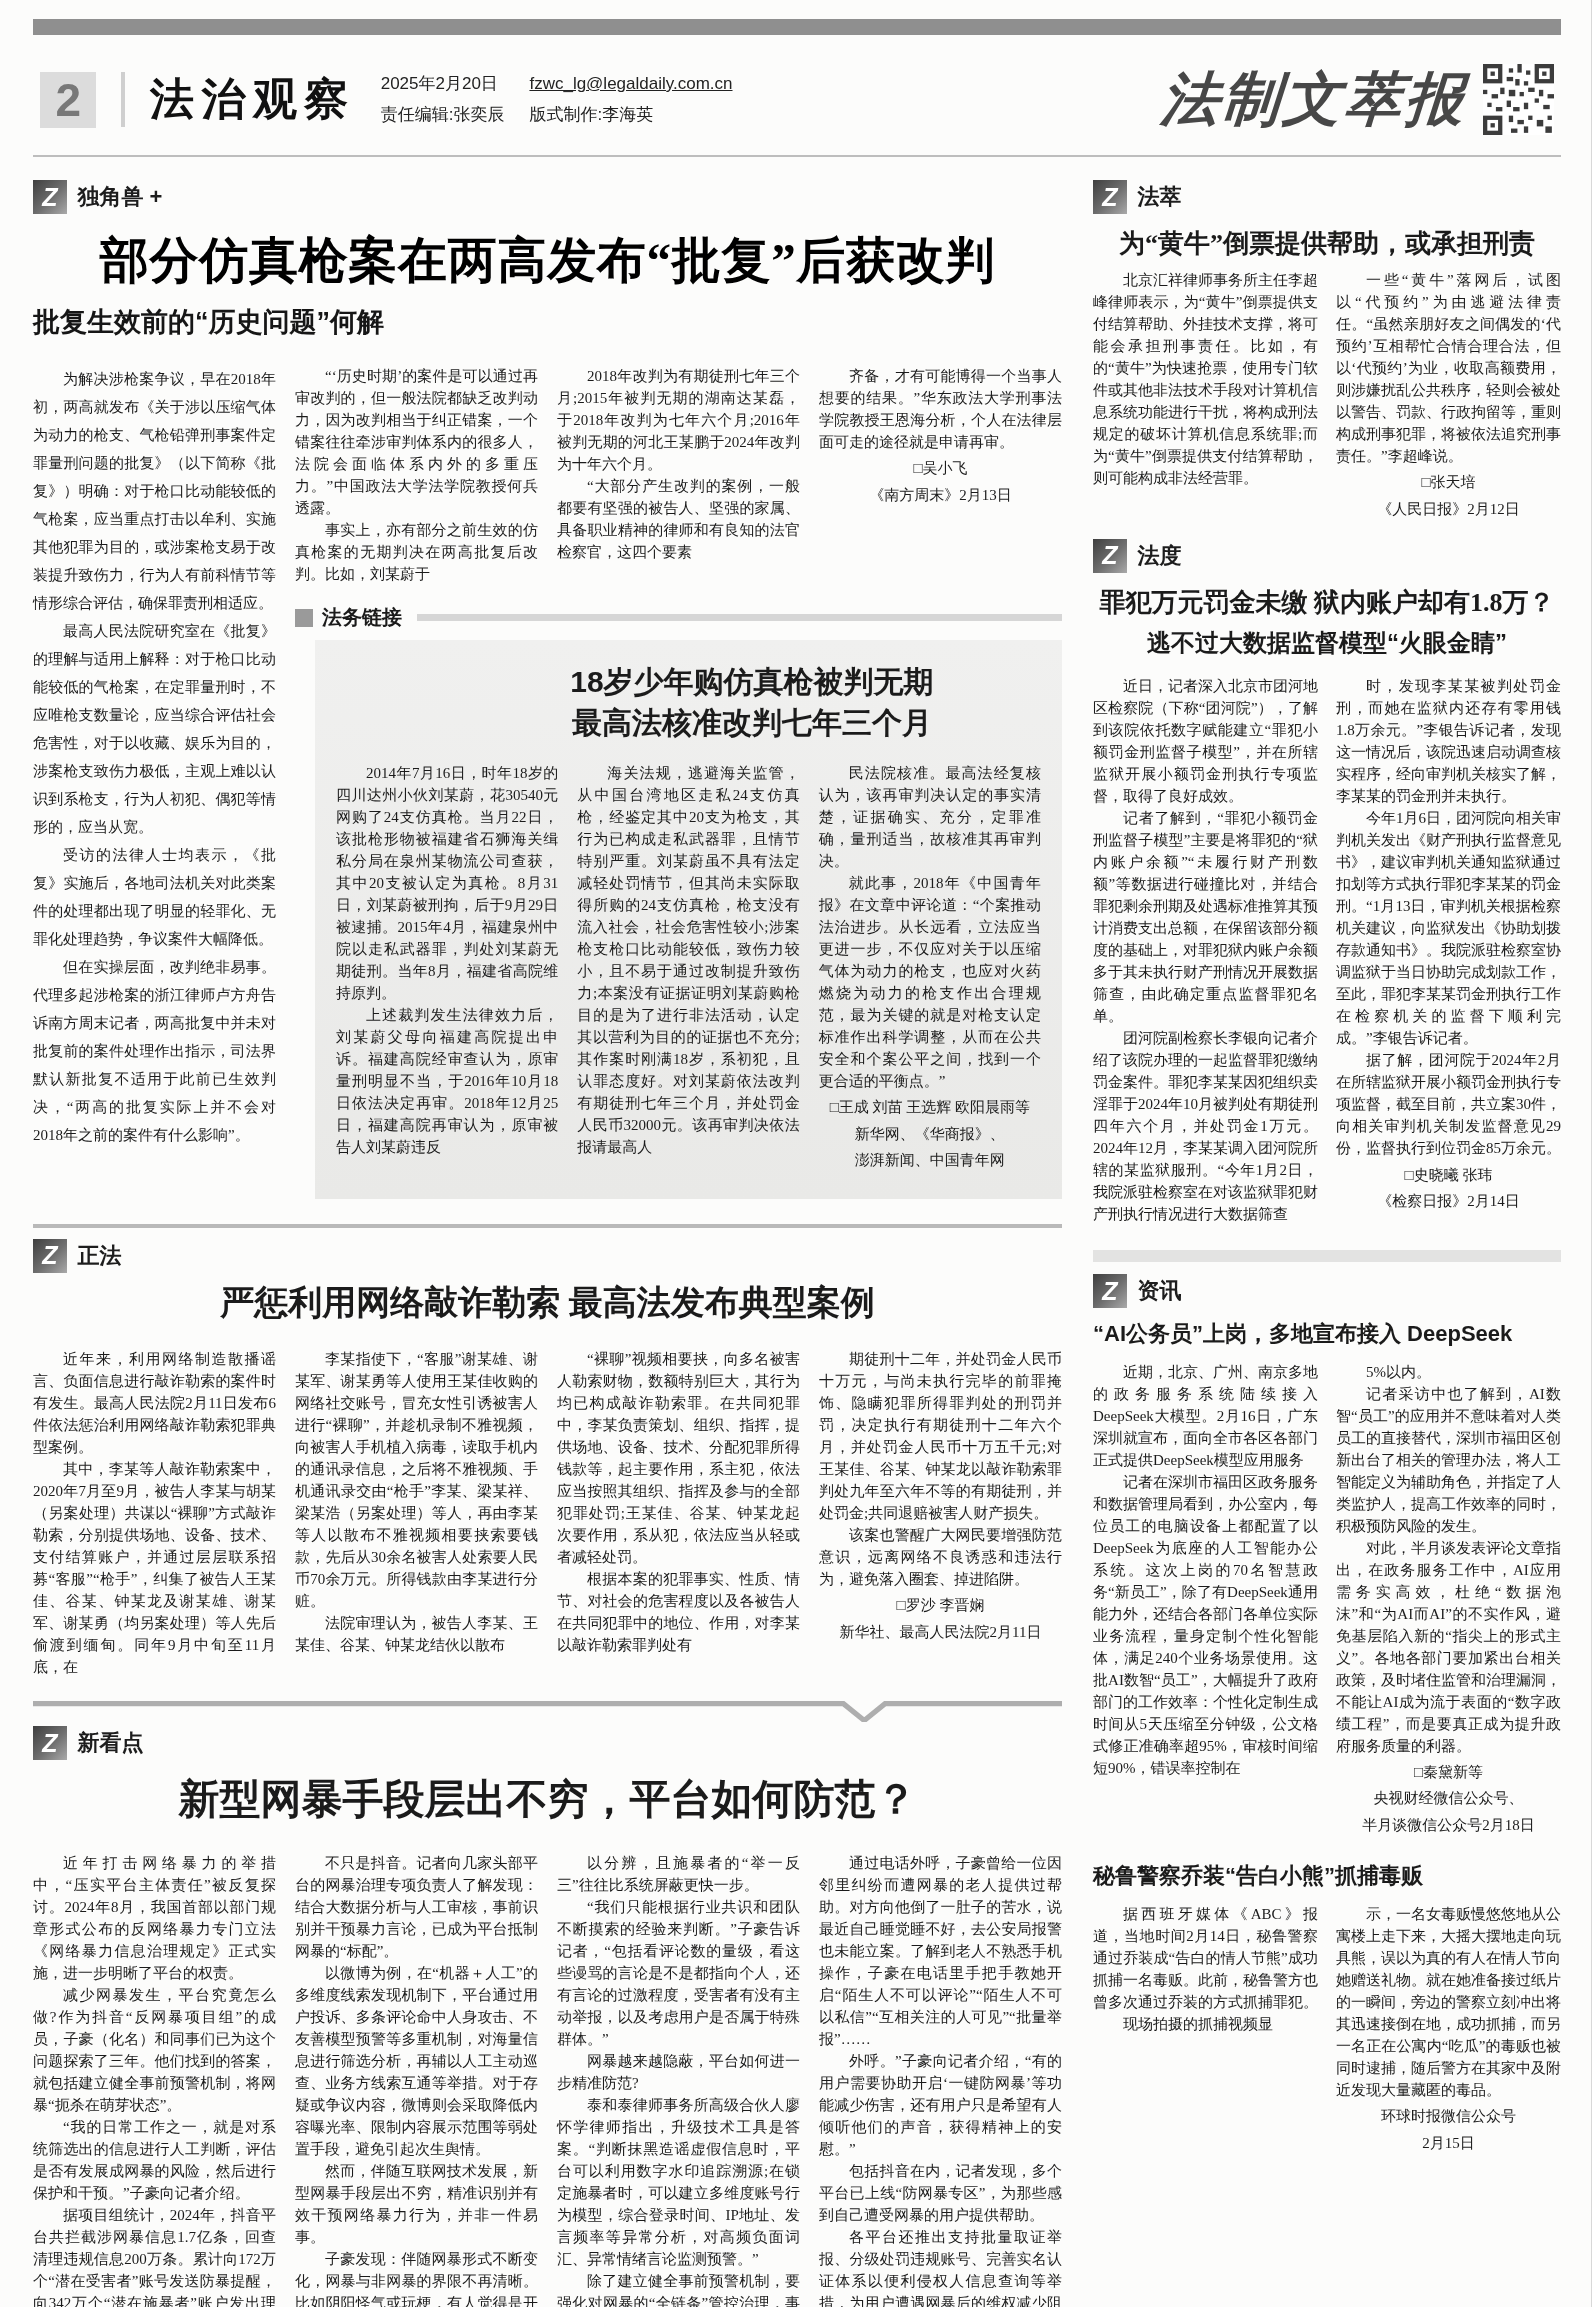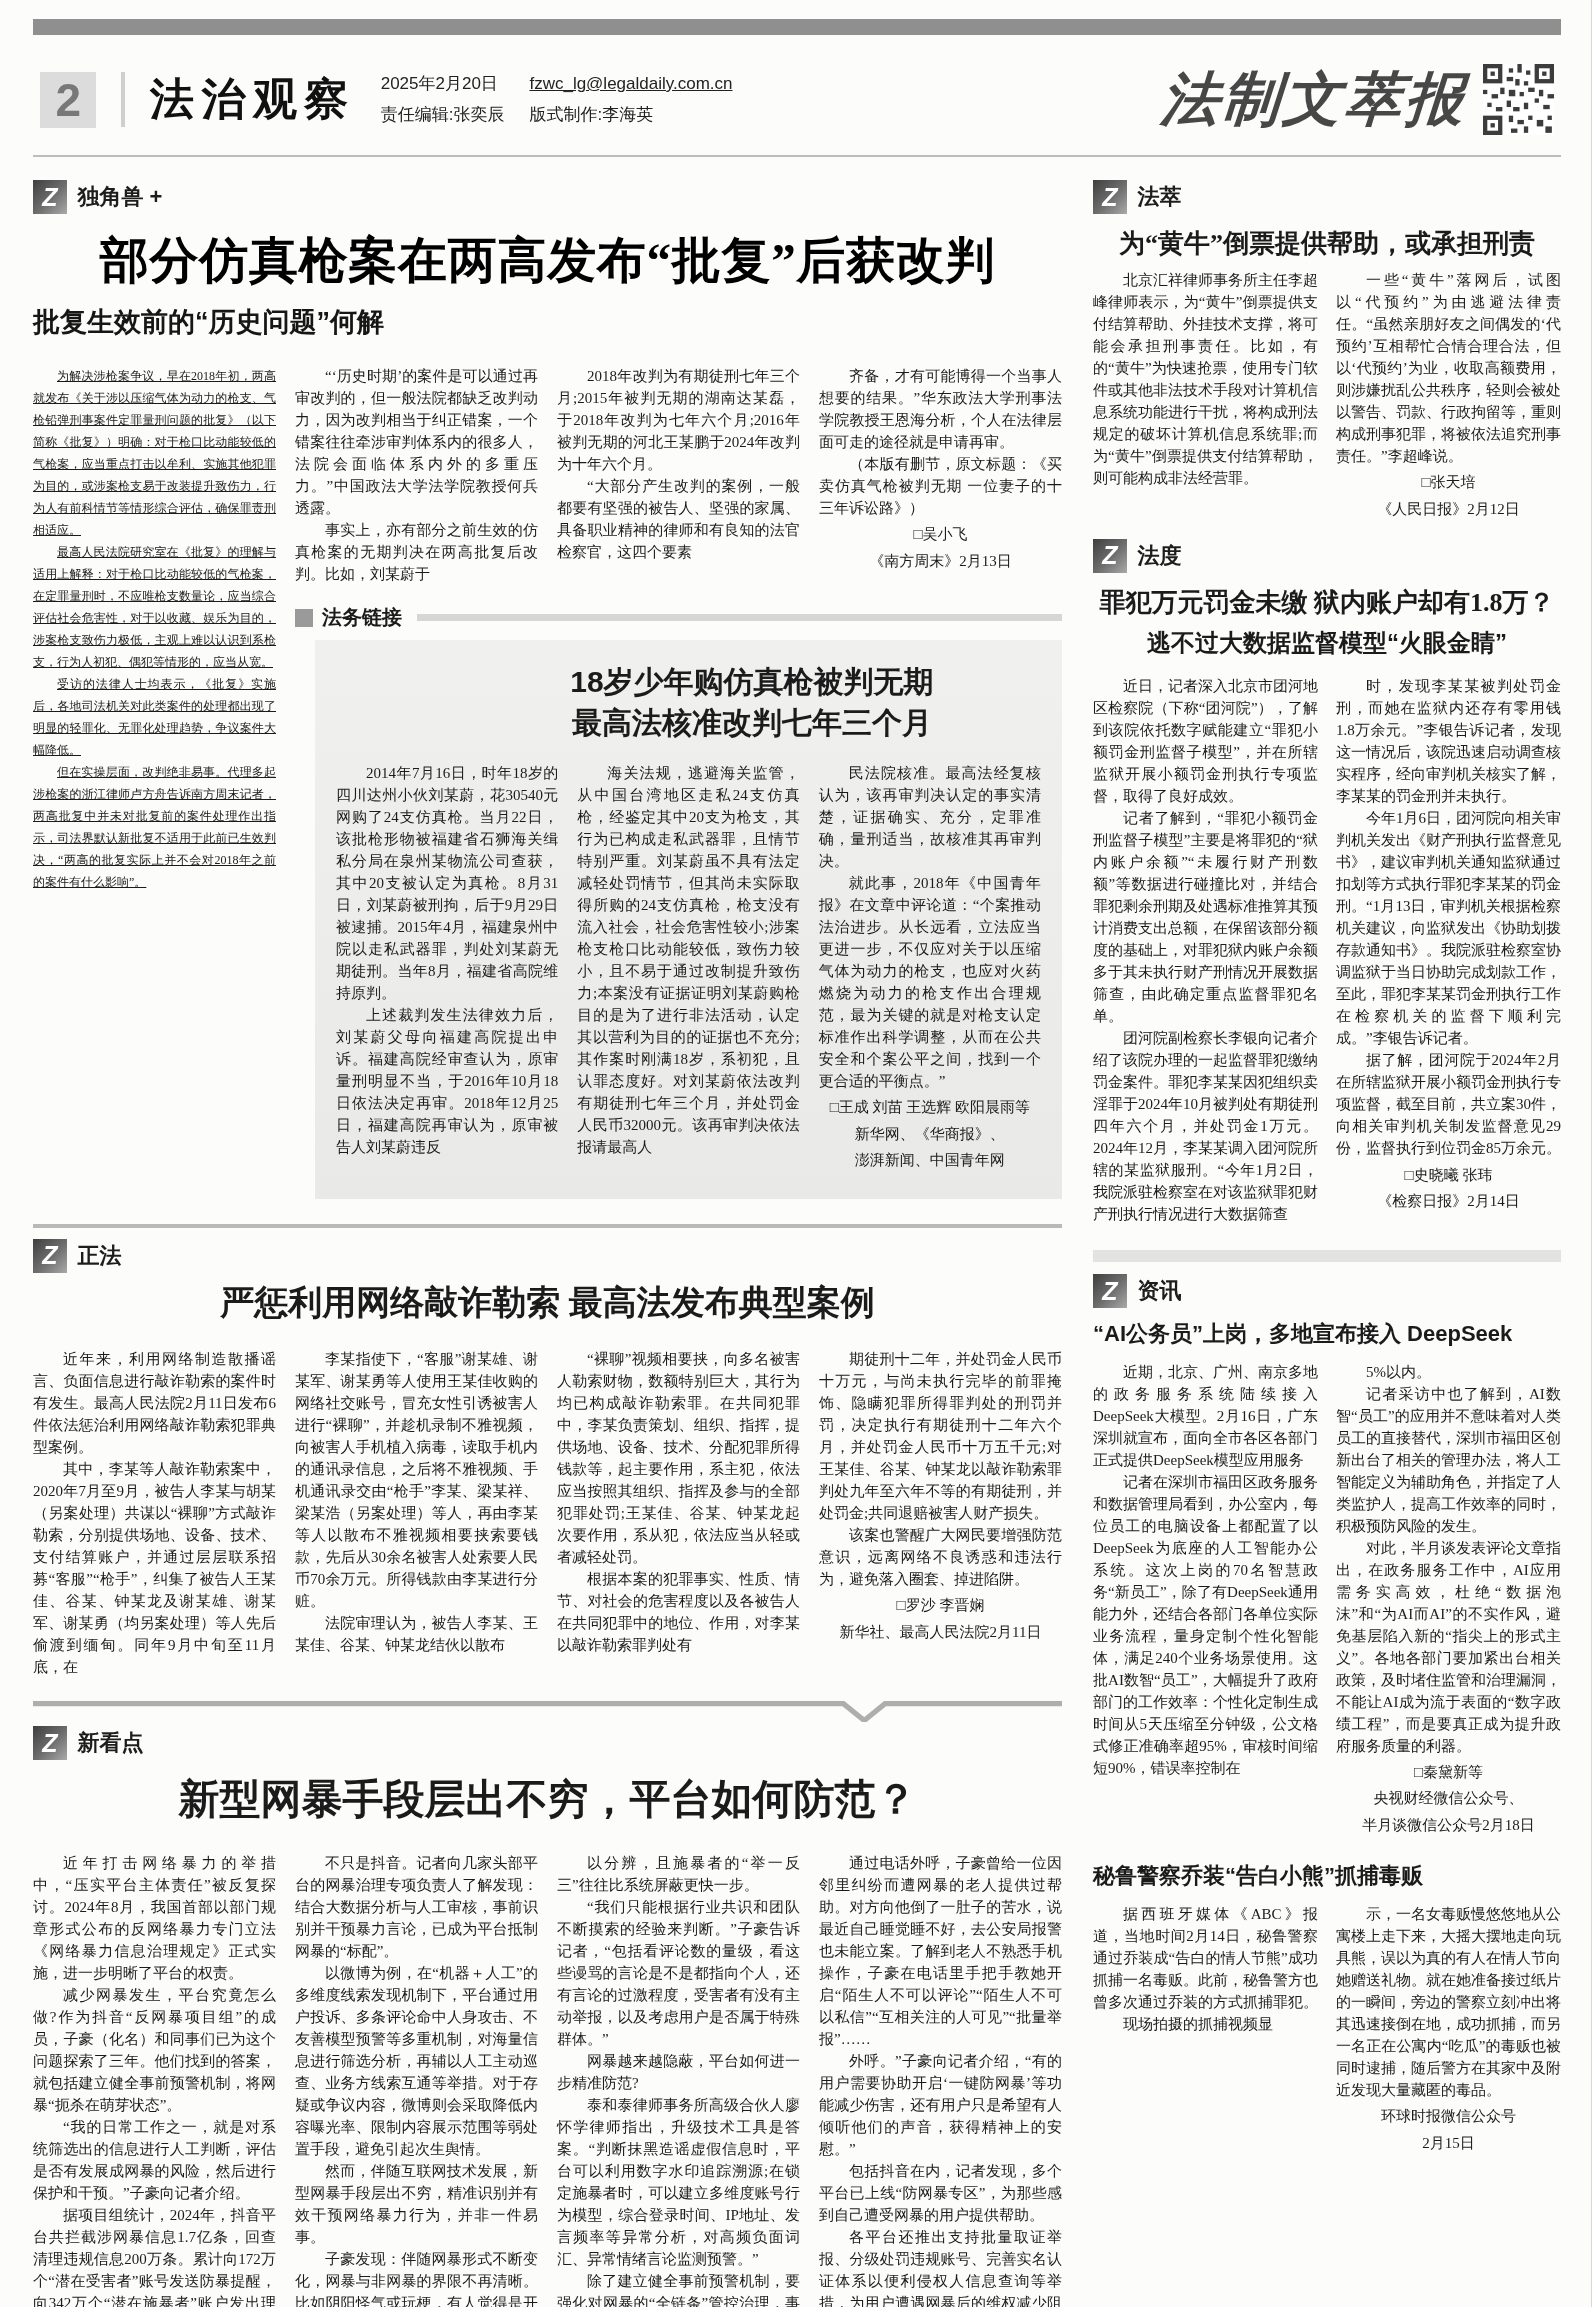--- a/index.html
+++ b/index.html
@@ -41,21 +41,21 @@
   .cols { display:flex; gap:19px; }
   .col { flex:1; font-size:15px; line-height:22px; text-align:justify; }
   .byline { text-indent:0; text-align:center; margin-top:4.4px; }
 
   
   .mainhead { font-size:49px; font-weight:900; text-align:center; margin:13.3px 0 10.4px 0;
     letter-spacing:0.7px; color:#000; }
   .mainsub { font-family:"Liberation Sans",sans-serif; font-size:27px; font-weight:600;
     text-align:left; margin:0 0 25px 0; color:#161616; }
   .main-body { display:flex; gap:19px; }
-  .mcol1 { width:243px; flex:none; font-size:12px; line-height:22px; text-align:justify;text-decoration:underline; }
+  .mcol1 { width:243px; flex:none; font-size:15px; line-height:28px; text-align:justify; }
   .main-right { flex:1; }
   .row3 { display:flex; gap:19px; margin-bottom:19px; }
 
   
   .boxlabelrow { display:flex; align-items:center; gap:9px; margin-bottom:9px; }
   .boxsq { width:18px; height:18px; background:#9a9a9a; }
   .boxlabeltxt { font-family:"Liberation Sans",sans-serif; font-size:20px; font-weight:700; white-space:nowrap;text-align:right; }
   .boxext { flex:1; height:7.4px; background:#d6d6d6; margin-left:6px; }
   .lawbox { background:linear-gradient(180deg,#f0f0ef 0%,#e9e9e7 100%); padding:19px 21px 28px 21px;margin-left:20px; }
   .lawtitle { font-family:"Liberation Sans",sans-serif; font-size:30px; font-weight:800;
@@ -170,21 +170,20 @@
                 <p>“‘历史时期’的案件是可以通过再审改判的，但一般法院都缺乏改判动力，因为改判相当于纠正错案，一个错案往往牵涉审判体系内的很多人，法院会面临体系内外的多重压力。”中国政法大学法学院教授何兵透露。</p>
                 <p>事实上，亦有部分之前生效的仿真枪案的无期判决在两高批复后改判。比如，刘某蔚于</p>
               </div>
             <div class="col">
                 <p>2018年改判为有期徒刑七年三个月;2015年被判无期的湖南达某磊，于2018年改判为七年六个月;2016年被判无期的河北王某鹏于2024年改判为十年六个月。</p>
                 <p>“大部分产生改判的案例，一般都要有坚强的被告人、坚强的家属、具备职业精神的律师和有良知的法官检察官，这四个要素</p>
               </div>
             <div class="col">
               <div>
                   <p>齐备，才有可能博得一个当事人想要的结果。”华东政法大学刑事法学院教授王恩海分析，个人在法律层面可走的途径就是申请再审。</p>
-                  <p>（本版有删节，原文标题：《买卖仿真气枪被判无期 一位妻子的十三年诉讼路》）</p>
                 </div>
               <p class="byline">□吴小飞</p>
               <p class="byline">《南方周末》2月13日</p>
             </div>
           </div>
 
           <div class="boxlabelrow">
             <span class="boxsq"></span>
             <span class="boxlabeltxt">法务链接</span>
             <span class="boxext"></span>

